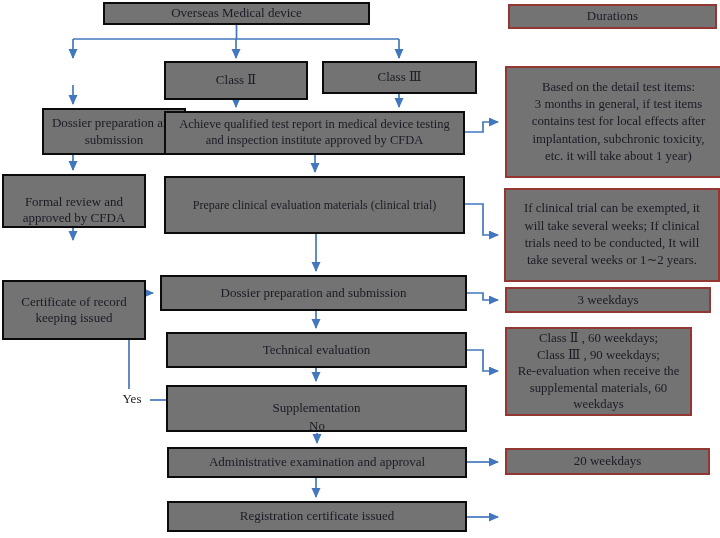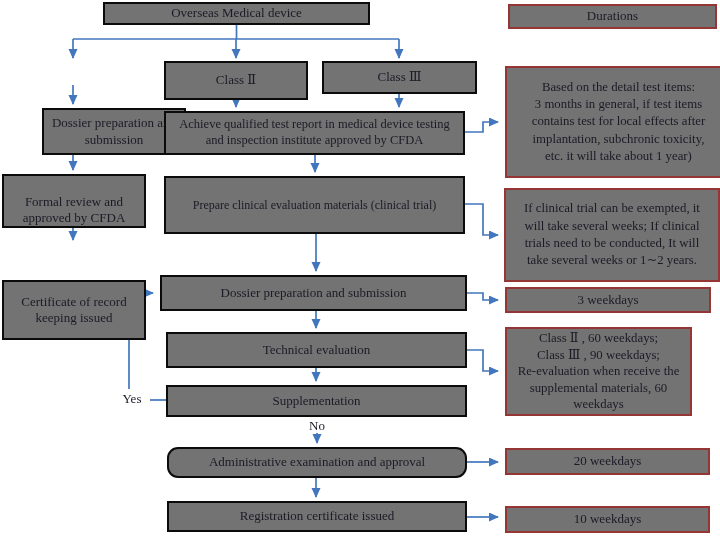--- a/index.html
+++ b/index.html
@@ -102,24 +102,24 @@
   </div>
   <div class="fbox xs" style="left:164px;top:176px;width:301px;height:58px;">
     <span>Prepare clinical evaluation materials (clinical trial)</span>
   </div>
   <div class="fbox" style="left:160px;top:275px;width:307px;height:36px;">
     <span>Dossier preparation and submission</span>
   </div>
   <div class="fbox" style="left:166px;top:332px;width:301px;height:36px;">
     <span>Technical evaluation</span>
   </div>
-  <div class="fbox" style="left:166px;top:385px;width:301px;height:32px;">
+  <div class="fbox" style="left:166px;top:385px;width:301px;height:47px;">
     <span>Supplementation</span>
   </div>
-  <div class="fbox" style="left:167px;top:447px;width:300px;height:31px;border-radius:11px;">
+  <div class="fbox" style="left:167px;top:447px;width:300px;height:31px;">
     <span>Administrative examination and approval</span>
   </div>
   <div class="fbox" style="left:167px;top:501px;width:300px;height:31px;">
     <span>Registration certificate issued</span>
   </div>
 
   <div class="lbl" style="left:114px;top:392px;width:36px;">Yes</div>
   <div class="lbl" style="left:303px;top:419px;width:28px;">No</div>
 
   <div class="dbox" style="left:508px;top:4px;width:209px;height:25px;font-size:13px;">
@@ -144,17 +144,14 @@
   <div class="dbox lh13" style="left:505px;top:327px;width:187px;height:89px;">
     <span>Class Ⅱ , 60  weekdays;
 Class Ⅲ , 90  weekdays;
 Re-evaluation when receive the
 supplemental materials,  60
 weekdays</span>
   </div>
   <div class="dbox" style="left:505px;top:448px;width:205px;height:27px;font-size:13px;">
     <span>20  weekdays</span>
   </div>
-  <div class="dbox" style="left:505px;top:506px;width:205px;height:27px;font-size:13px;">
-    <span>10  weekdays</span>
-  </div>
 
 </div>
 
 </body></html>

